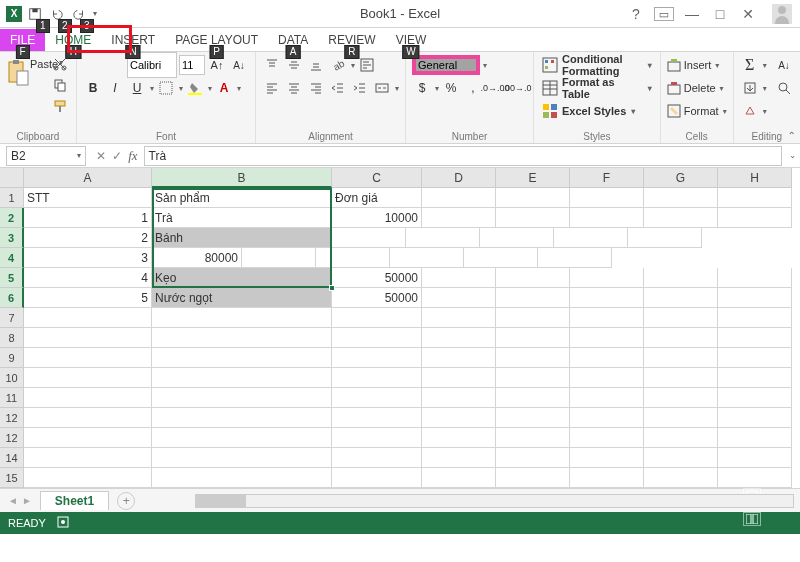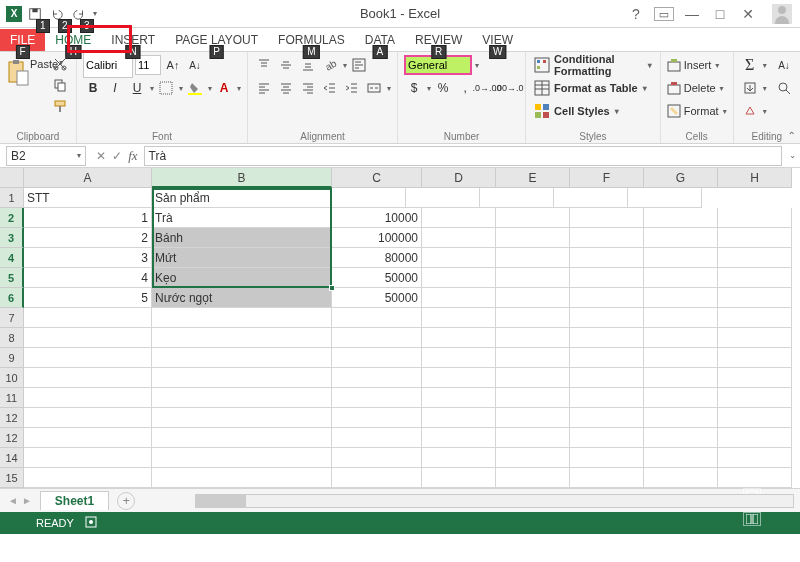--- a/index.html
+++ b/index.html
@@ -12,38 +12,38 @@
 .keytip { position: absolute; top: 14px; left: 10px; background: #3b3b3b; color: #fff; font-size: 10px; padding: 0 3px; border: 1px solid #222; line-height: 12px; z-index: 10; }
 .title { position: absolute; left: 50%; transform: translateX(-50%); font-size: 13px; color: #444; }
 .win-controls { margin-left: auto; display: flex; align-items: center; gap: 8px; padding-right: 8px; }
 .win-btn { font-size: 14px; color: #666; width: 20px; text-align: center; }
 .avatar { width: 20px; height: 20px; background: #e0e0e0; margin-left: 6px; position: relative; }
 .avatar::before { content: ""; position: absolute; width: 8px; height: 8px; border-radius: 50%; background: #bbb; top: 2px; left: 6px; }
 .avatar::after { content: ""; position: absolute; width: 14px; height: 8px; border-radius: 7px 7px 0 0; background: #bbb; bottom: 0; left: 3px; }
 
 .tabs { height: 24px; display: flex; align-items: flex-end; background: #fff; border-bottom: 1px solid #d4d4d4; }
 .tab { padding: 4px 10px; font-size: 12px; color: #444; text-transform: uppercase; position: relative; }
-.tab.file { background: #ef4444; color: #fff; }
+.tab.file { background: #d946ef; color: #fff; }
 .tab.active { color: #217346; }
 .tab .keytip { top: 16px; left: 50%; transform: translateX(-50%); }
 .home-highlight { position: absolute; border: 3px solid #e81123; top: 25px; left: 67px; width: 65px; height: 28px; z-index: 20; pointer-events: none; }
 
 .ribbon { height: 92px; background: #f5f5f5; border-bottom: 1px solid #d4d4d4; display: flex; }
 .group { border-right: 1px solid #e0e0e0; padding: 2px 6px 0 6px; display: flex; flex-direction: column; position: relative; }
 .group-label { font-size: 10px; color: #777; text-align: center; padding: 1px 0; margin-top: auto; }
 .group-body { display: flex; gap: 4px; }
 .big-btn { display: flex; flex-direction: row; align-items: flex-start; width: 40px; padding-top: 4px; }
 .big-btn .icon-area { width: 26px; height: 30px; display: flex; align-items: center; justify-content: center; }
 .small-row { display: flex; gap: 2px; align-items: center; height: 22px; }
 .small-btn { width: 20px; height: 20px; display: flex; align-items: center; justify-content: center; font-size: 12px; }
-.font-name { width: 50px; height: 20px; border: 1px solid #c8c8c8; background: #fff; font-size: 11px; padding: 12px 2px; }
+.font-name { width: 50px; height: 20px; border: 1px solid #c8c8c8; background: #fff; font-size: 11px; padding: 12px 2px; margin-left: 44px; }
 .font-size { width: 26px; height: 20px; border: 1px solid #c8c8c8; background: #fff; font-size: 11px; padding: 0 2px; text-align: left; }
 .col { display: flex; flex-direction: column; gap: 1px; }
 .dropdown-arrow { font-size: 8px; color: #666; margin-left: 1px; }
-.num-fmt { width: 68px; height: 20px; border: 2px solid #ec4899; background: #bef264; font-size: 11px; padding: 0 2px; }
+.num-fmt { width: 68px; height: 20px; border: 4px solid #ec4899; background: #a3a3a3; font-size: 11px; padding: 0 2px; }
 .style-item { display: flex; align-items: center; gap: 4px; font-size: 11px; color: #333; height: 22px; padding: 0 2px; font-weight: bold; }
 .style-item .si-icon { width: 16px; height: 16px; display: flex; align-items: center; justify-content: center; }
 .cell-item { display: flex; align-items: center; gap: 3px; font-size: 11px; height: 22px; }
 .cell-item .ci-icon { width: 14px; height: 14px; }
 .sigma { font-size: 16px; font-family: serif; }
 .collapse-ribbon { position: absolute; right: 4px; bottom: 2px; font-size: 10px; color: #666; }
 
 .name-fx { height: 24px; display: flex; align-items: center; border-bottom: 1px solid #d4d4d4; background: #fff; }
 .name-box { width: 80px; height: 20px; border: 1px solid #c8c8c8; margin-left: 6px; padding: 0 4px; font-size: 12px; display: flex; align-items: center; justify-content: space-between; }
 .fx-btns { display: flex; gap: 6px; margin-left: 10px; color: #888; }
@@ -68,21 +68,21 @@
 .fill-handle { position: absolute; width: 6px; height: 6px; background: #217346; border: 1px solid #fff; }
 
 .sheet-tabs { height: 24px; border-top: 1px solid #d4d4d4; display: flex; align-items: center; background: #f5f5f5; }
 .nav-arrows { display: flex; gap: 4px; padding: 0 8px; color: #aaa; font-size: 10px; }
 .sheet-tab { background: #fff; border: 1px solid #ccc; border-bottom: none; padding: 2px 14px; font-size: 12px; font-weight: bold; color: #217346; }
 .add-sheet { width: 18px; height: 18px; border: 1px solid #ccc; border-radius: 50%; display: flex; align-items: center; justify-content: center; margin-left: 8px; color: #888; font-size: 12px; }
 .hscroll { flex: 1; margin-left: 60px; margin-right: 6px; height: 14px; border: 1px solid #ccc; background: #f0f0f0; position: relative; }
 .hthumb { position: absolute; left: 0; top: 0; width: 50px; height: 100%; background: #ccc; }
 
 .status { height: 22px; background: #217346; color: #fff; display: flex; align-items: center; font-size: 11px; padding: 0 8px; }
-.status-left { display: flex; align-items: center; gap: 10px; margin-left: 28px; }
+.status-left { display: flex; align-items: center; gap: 10px; }
 .status-right { margin-left: auto; display: flex; align-items: center; gap: 10px; flex-direction: column; }
 .view-btn { width: 18px; height: 14px; border: 1px solid rgba(255,255,255,0.5); display: flex; align-items: center; justify-content: center; }
 .zoom-slider { width: 80px; height: 2px; background: rgba(255,255,255,0.5); position: relative; }
 .zoom-thumb { position: absolute; width: 6px; height: 10px; background: #fff; top: -4px; left: 38px; }
 
 .cA { width: 128px; } .cB { width: 180px; } .cC { width: 90px; } .cD { width: 74px; } .cE { width: 74px; } .cF { width: 74px; } .cG { width: 74px; } .cH { width: 74px; }
 </style>
 </head>
 <body>
 
@@ -123,21 +123,20 @@
     <span class="win-btn">✕</span>
     <div class="avatar"></div>
   </div>
 </div>
 
 <div class="tabs">
   <div class="tab file"><span>FILE</span><span class="keytip">F</span></div>
   <div class="tab active"><span>HOME</span><span class="keytip">H</span></div>
   <div class="tab"><span>INSERT</span><span class="keytip">N</span></div>
   <div class="tab"><span>PAGE LAYOUT</span><span class="keytip">P</span></div>
-  <div class="tab"><span>FORMULAS</span><span class="keytip">M</span></div>
   <div class="tab"><span>DATA</span><span class="keytip">A</span></div>
   <div class="tab"><span>REVIEW</span><span class="keytip">R</span></div>
   <div class="tab"><span>VIEW</span><span class="keytip">W</span></div>
 </div>
 
 <div class="ribbon">
   <div class="group">
     <div class="group-body">
       <div class="big-btn">
         <div class="icon-area">
@@ -340,21 +339,21 @@
         </div>
       <div class="style-item">
           <span class="si-icon">
             <svg width="16" height="16">
               <rect x="1" y="1" width="6" height="6" fill="#ffc000"></rect>
               <rect x="9" y="1" width="6" height="6" fill="#4f81bd"></rect>
               <rect x="1" y="9" width="6" height="6" fill="#9bbb59"></rect>
               <rect x="9" y="9" width="6" height="6" fill="#c0504d"></rect>
             </svg>
           </span>
-          <span>Cell Styles</span>
+          <span>Excel Styles</span>
           <span class="dropdown-arrow">▾</span>
         </div>
     </div>
     <div class="group-label">Styles</div>
   </div>
 
   <div class="group">
     <div class="col">
       <div class="cell-item">
           <svg class="ci-icon" viewBox="0 0 14 14">
@@ -440,20 +439,21 @@
       <div class="ch cF">F</div>
       <div class="ch cG">G</div>
       <div class="ch cH">H</div>
     </div>
   </div>
   <div class="rows" id="rows">
       <div class="row">
         <div class="rh">1</div>
         <div class="cell cA">STT</div>
         <div class="cell cB">Sản phẩm</div>
+        <div class="cell cC">Đơn giá</div>
         <div class="cell cD"></div>
         <div class="cell cE"></div>
         <div class="cell cF"></div>
         <div class="cell cG"></div>
         <div class="cell cH"></div>
       </div>
       <div class="row">
         <div class="rh sel">2</div>
         <div class="cell cA num">1</div>
         <div class="cell cB sel active">Trà</div>
@@ -461,31 +461,29 @@
         <div class="cell cD"></div>
         <div class="cell cE"></div>
         <div class="cell cF"></div>
         <div class="cell cG"></div>
         <div class="cell cH"></div>
       </div>
       <div class="row">
         <div class="rh sel">3</div>
         <div class="cell cA num">2</div>
         <div class="cell cB sel">Bánh</div>
-        <div class="cell cC num">100000</div>
         <div class="cell cD"></div>
         <div class="cell cE"></div>
         <div class="cell cF"></div>
         <div class="cell cG"></div>
         <div class="cell cH"></div>
       </div>
       <div class="row">
         <div class="rh sel">4</div>
         <div class="cell cA num">3</div>
-        <div class="cell cB sel">Mứt</div>
         <div class="cell cC num">80000</div>
         <div class="cell cD"></div>
         <div class="cell cE"></div>
         <div class="cell cF"></div>
         <div class="cell cG"></div>
         <div class="cell cH"></div>
       </div>
       <div class="row">
         <div class="rh sel">5</div>
         <div class="cell cA num">4</div>

